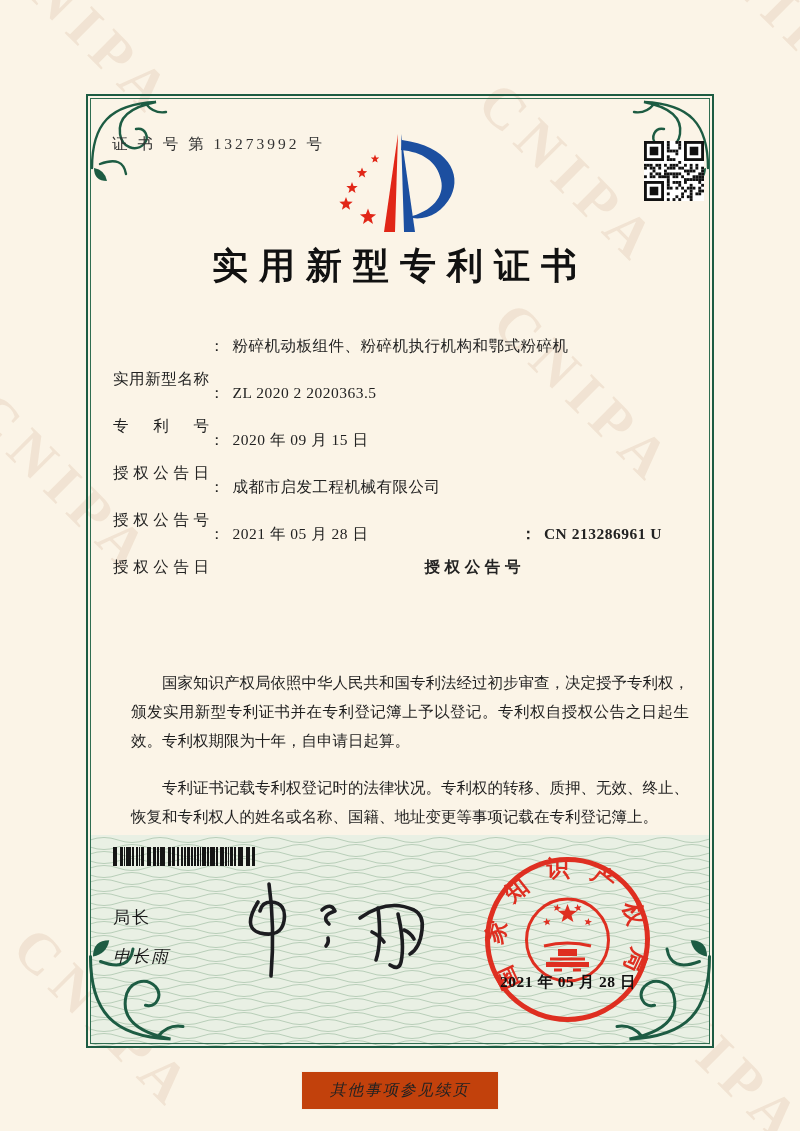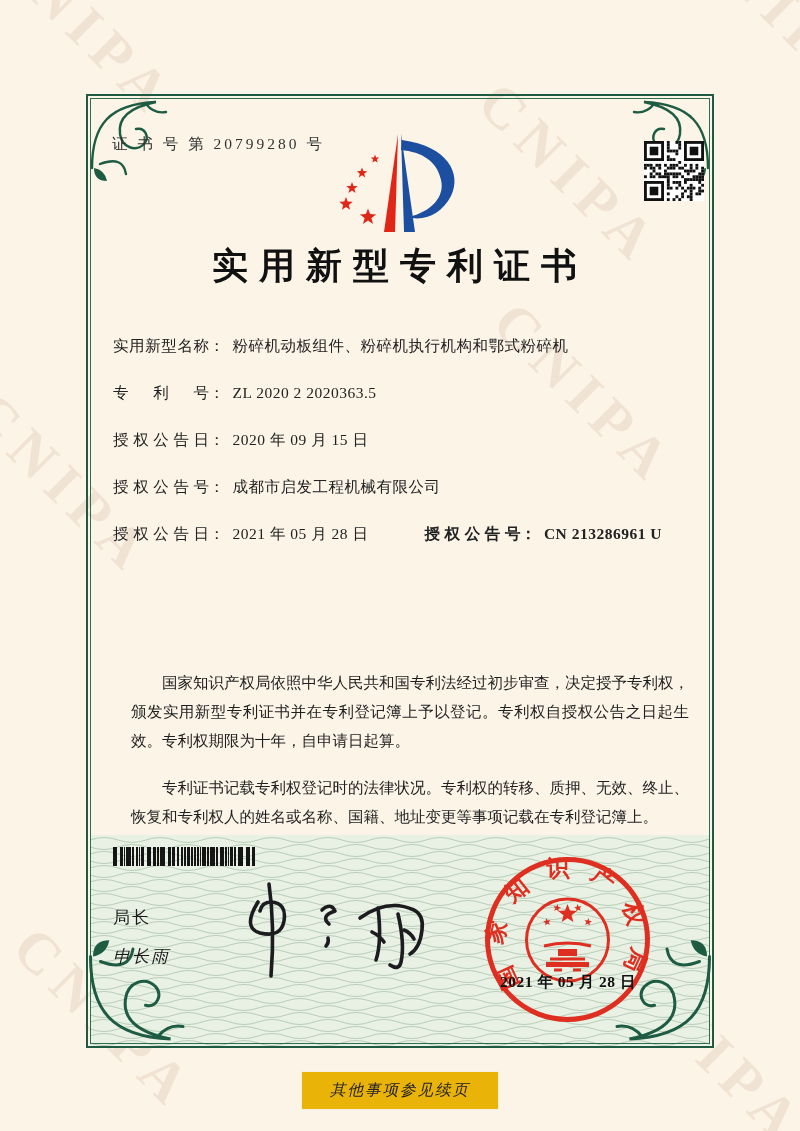--- a/index.html
+++ b/index.html
@@ -43,20 +43,21 @@
   .title{
     position:absolute;left:0;right:0;top:242px;text-align:center;
     font-size:36px;font-weight:bold;letter-spacing:11px;color:#111;
   }
   
   .fields{position:absolute;left:113px;top:336px;width:510px;}
   .frow{height:26px;margin-bottom:21px;font-size:15.5px;white-space:nowrap;color:#222;}
   .flabel{
     display:inline-block;width:96px;text-align:justify;text-align-last:justify;
     vertical-align:top;
+    margin-top:33px;
   }
   .fcolon{display:inline-block;margin-right:8px;}
   .fvalue{letter-spacing:0.5px;}
   .grant-pair2{margin-left:56px;font-weight:bold;}
   
   .paras{
     position:absolute;left:113px;width:594px;top:650px;
     font-size:15.5px;line-height:29px;text-align:justify;color:#1f1f1f;
   }
   .paras p{margin:18px;text-indent:2em;}
@@ -82,21 +83,21 @@
     position:absolute;left:482px;top:972px;width:172px;text-align:center;
     font-size:15.5px;font-weight:bold;color:#101010;letter-spacing:0.5px;
   }
   
   .page-info{
     position:absolute;left:0;right:0;top:1028px;text-align:center;
     font-size:14px;color:#222;letter-spacing:1px;
   }
   .note-box{
     position:absolute;left:50%;top:1072px;transform:translateX(-50%);
-    background:#eab308;padding:8px 28px;font-size:15.5px;font-style:italic;
+    background:#c2410c;padding:8px 28px;font-size:15.5px;font-style:italic;
     color:#222;letter-spacing:2px;box-shadow:0 0 0 1px rgba(0,0,0,0.02);
     white-space:nowrap;
     font-family:Liberation Serif, serif;
   }
 </style>
 </head>
 <body>
 
 <div class="page">
 
@@ -155,21 +156,21 @@
         <path d="M4 70 q11 2 13 13 q-13 0 -13 -13" fill="#1d5c43" stroke="none"></path>
         <path d="M56 6 q8 10 20 8"></path>
       </g>
     </defs>
     <use href="#fl" transform="translate(90,98)"></use>
     <use href="#fl" transform="translate(710,98) scale(-1,1)"></use>
     <use href="#fl" transform="translate(88,1044) scale(1.25,-1.25)"></use>
     <use href="#fl" transform="translate(712,1044) scale(-1.25,-1.25)"></use>
   </svg>
 
-  <div class="cert-no">证 书 号 第 20799280 号</div>
+  <div class="cert-no">证 书 号 第 13273992 号</div>
 
   <svg class="logo" viewBox="0 0 150 112">
     <path d="M74 12 C120 18 134 46 123 68 C114 86 95 94 80 89 C104 84 117 68 113 52 C109 33 94 24 73 22 Z" fill="#1c4fa0"></path>
     <polygon points="70,6 56,104 67,104" fill="#e12617"></polygon>
     <polygon points="73,6 76,104 87,104" fill="#1c4fa0"></polygon>
     <path id="logo-stars" fill="#e12617" d="M47.0 26.5L48.1 29.5L51.3 29.6L48.8 31.6L49.6 34.6L47.0 32.9L44.4 34.6L45.2 31.6L42.7 29.6L45.9 29.5ZM34.0 39.5L35.4 43.1L39.2 43.3L36.2 45.7L37.2 49.4L34.0 47.3L30.8 49.4L31.8 45.7L28.8 43.3L32.6 43.1ZM24.0 54.0L25.5 58.0L29.7 58.1L26.4 60.8L27.5 64.9L24.0 62.5L20.5 64.9L21.6 60.8L18.3 58.1L22.5 58.0ZM18.0 69.0L19.7 73.6L24.7 73.8L20.8 76.9L22.1 81.7L18.0 78.9L13.9 81.7L15.2 76.9L11.3 73.8L16.3 73.6ZM40.0 80.5L42.1 86.1L48.1 86.4L43.4 90.1L45.0 95.9L40.0 92.6L35.0 95.9L36.6 90.1L31.9 86.4L37.9 86.1Z"></path>
   </svg>
 
   <svg id="qr" class="qr" viewBox="0 0 54.6 54.6">
       <rect width="54.6" height="54.6" fill="#fff"></rect>

